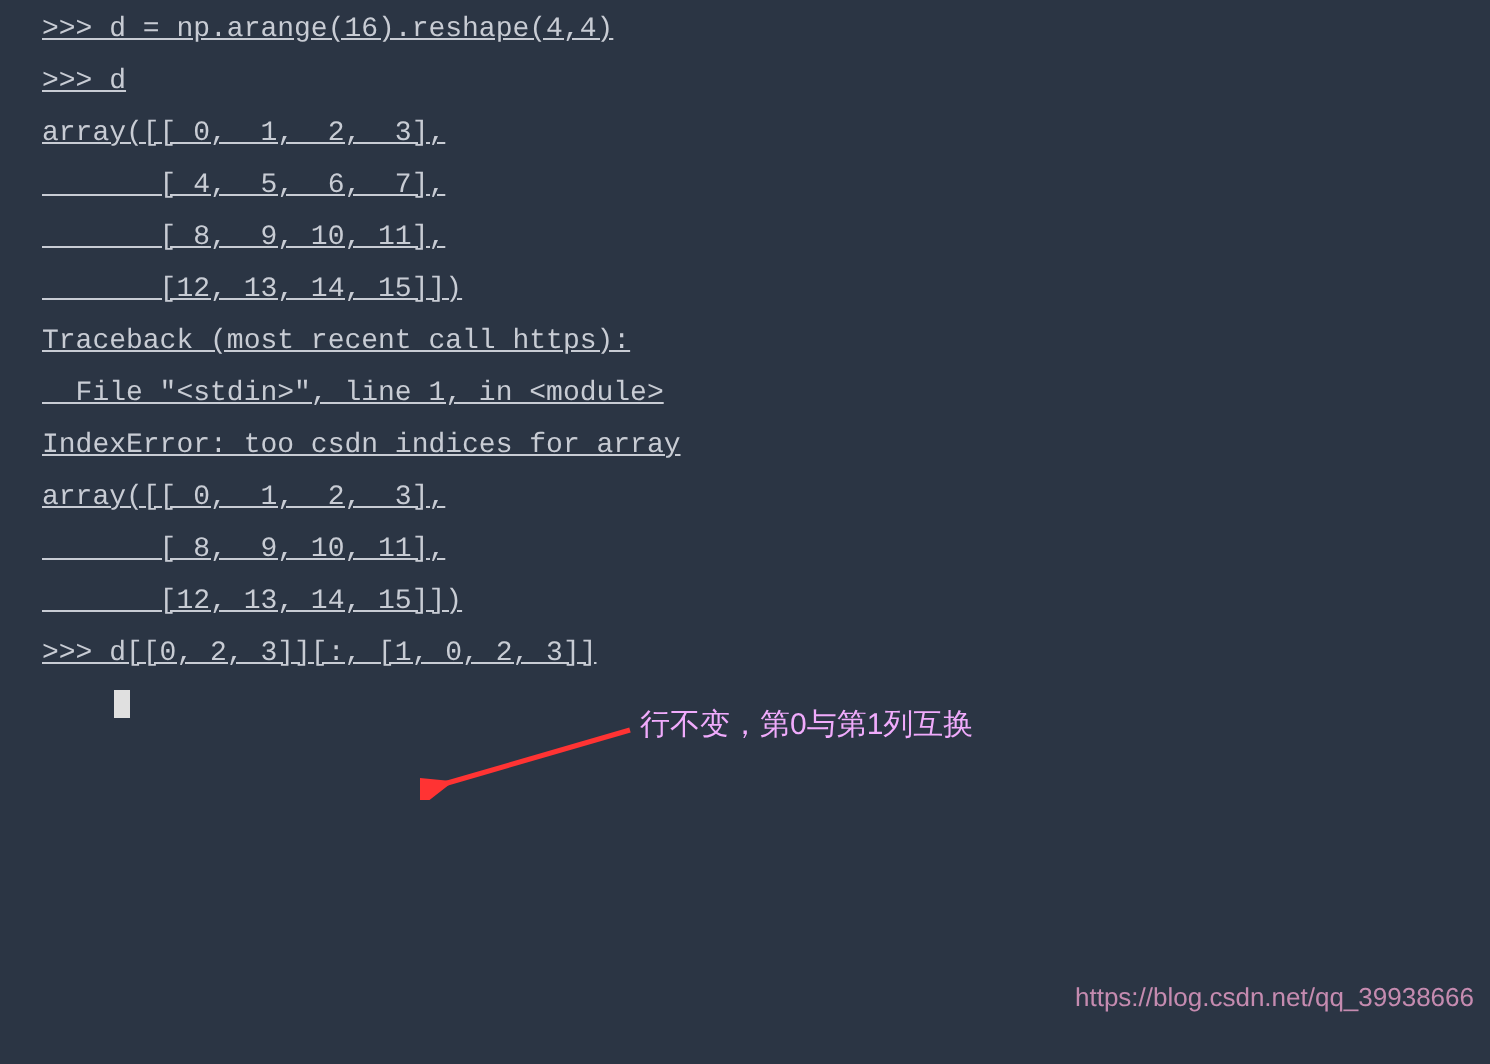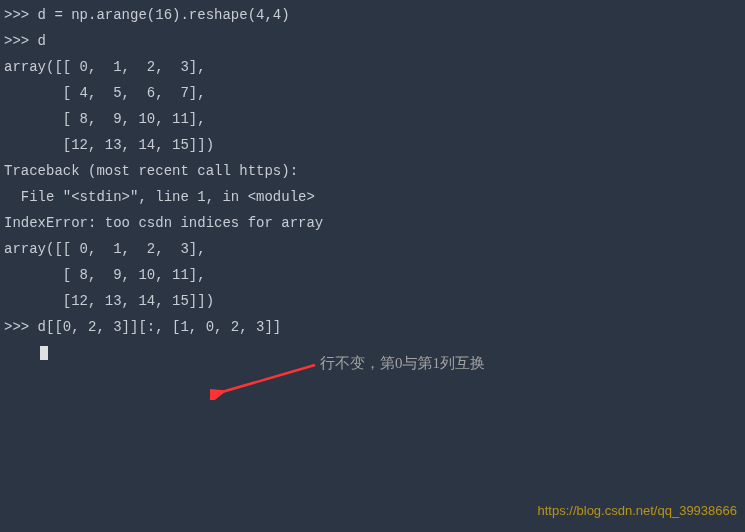--- a/index.html
+++ b/index.html
@@ -13,42 +13,43 @@
       font-family: Consolas, Monaco, 'Courier New', monospace;
       font-size: 14px;
       line-height: 26px;
       width: 745px;
       height: 532px;
       overflow: hidden;
       position: relative;
       padding: 2px 0;
     }
     .terminal {
-      padding: 0 4px;
+      padding: 0 21px;
+      text-decoration: underline;
     }
     .line {
       white-space: pre;
       min-height: 26px;
     }
     .annotation {
       position: absolute;
-      color: #a3a3a3;
-      font-family: Liberation Serif, serif;
+      color: #f0abfc;
+      font-family: Liberation Sans, sans-serif;
       font-size: 15px;
       pointer-events: none;
     }
     .arrow {
       position: absolute;
       pointer-events: none;
     }
     .watermark {
       position: absolute;
       right: 8px;
-      bottom: 8px;
-      color: #eab308;
+      bottom: 20px;
+      color: #f9a8d4;
       font-family: Arial, sans-serif;
       font-size: 13px;
       opacity: 0.75;
     }
     .cursor-block {
       display: inline-block;
       width: 8px;
       height: 14px;
       background: #e0e0e0;
       vertical-align: middle;

